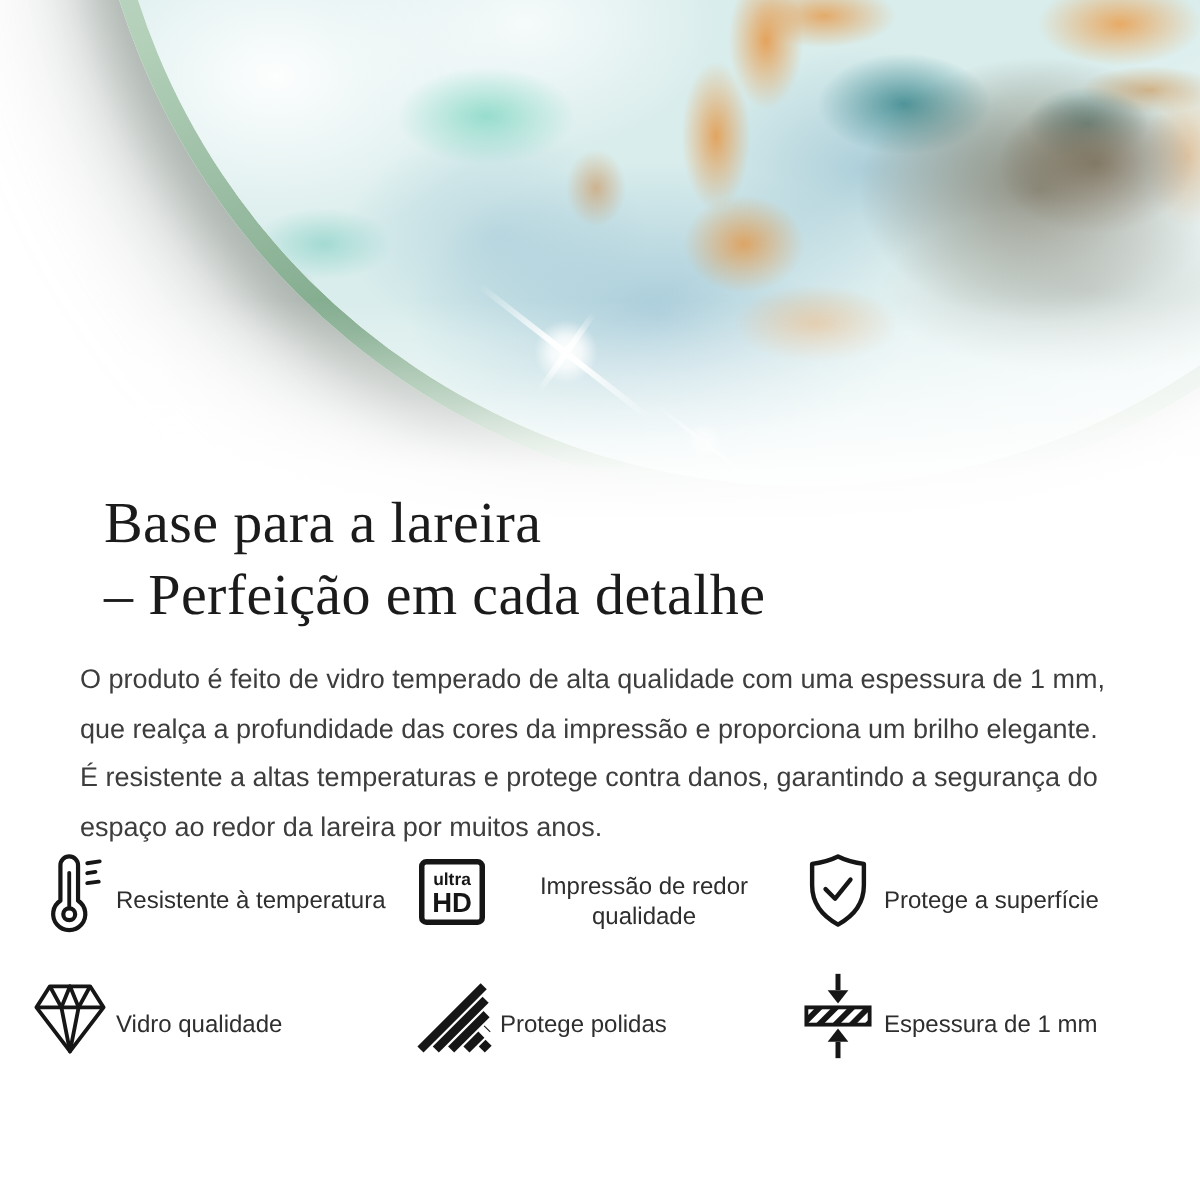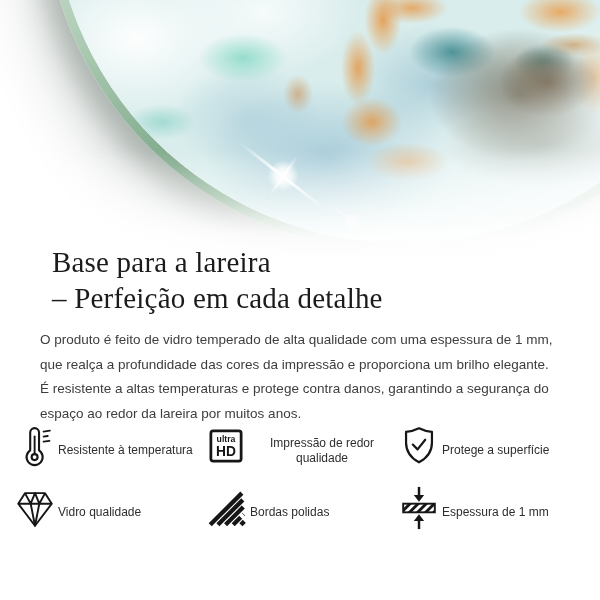--- a/index.html
+++ b/index.html
@@ -150,21 +150,21 @@
       <div class="feat">
         <div class="icon-box">
           <svg width="46" height="46" viewBox="0 0 48 48" fill="none" stroke="#161616" stroke-width="4.5">
             <path d="M6.5 41.5 L39.5 8.5"></path>
             <path d="M14.5 41.5 L40.5 15.5"></path>
             <path d="M22.5 41.5 L41 23"></path>
             <path d="M30.5 41.5 L41.5 30.5" stroke-dasharray="11 4"></path>
             <path d="M38.5 41.5 L42.5 37.5" stroke-dasharray="5 3"></path>
           </svg>
         </div>
-        <div class="feat-label">Bordas polidas</div>
+        <div class="feat-label">Protege polidas</div>
       </div>
 
       <div class="feat">
         <div class="icon-box">
           <svg width="46" height="50" viewBox="0 0 48 52" fill="none">
             <defs>
               <pattern id="hx" width="6" height="6" patternUnits="userSpaceOnUse" patternTransform="rotate(45)">
                 <rect x="0" y="0" width="3" height="6" fill="#161616"></rect>
               </pattern>
             </defs>

